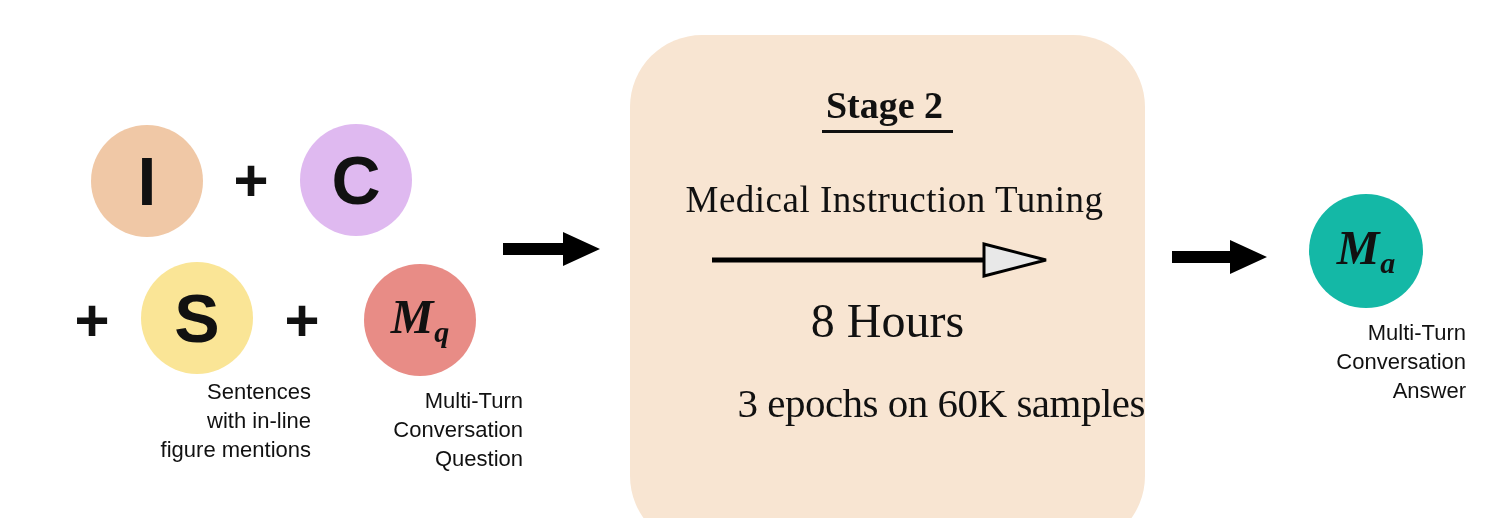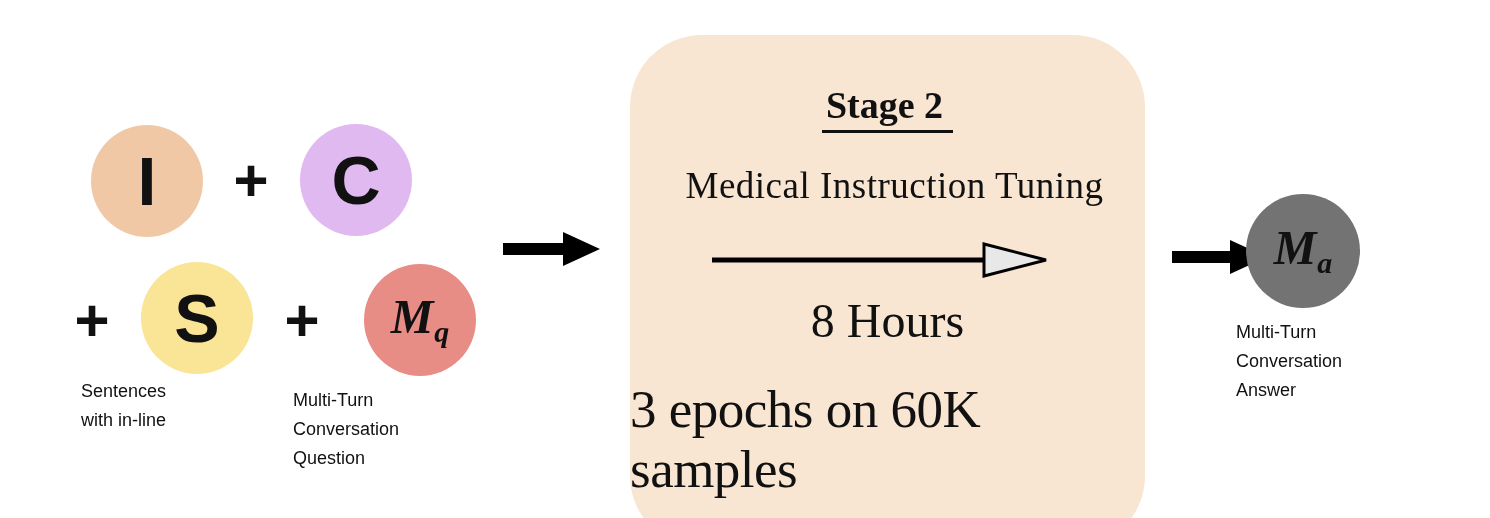--- a/index.html
+++ b/index.html
@@ -24,21 +24,21 @@
   .circle .letter {
     font-size: 68px;
     font-weight: 700;
     line-height: 1;
     color: #111111;
   }
   .circle-i  { left: 91px;  top: 125px; background: #F0C8A6; }
   .circle-c  { left: 300px; top: 124px; background: #DFB9F0; }
   .circle-s  { left: 141px; top: 262px; background: #FAE596; }
   .circle-mq { left: 364px; top: 264px; background: #E88C86; }
-  .circle-ma { left: 1246px; top: 194px; width: 114px; height: 114px; background: #737373; }
+  .circle-ma { left: 1309px; top: 194px; width: 114px; height: 114px; background: #14b8a6; }
   .m-symbol {
     font-family: "Liberation Serif", serif;
     font-style: italic;
     font-weight: 700;
     font-size: 48px;
     line-height: 1;
     color: #111111;
   }
   .m-symbol sub {
     font-size: 30px;
@@ -53,22 +53,22 @@
     font-weight: 700;
     line-height: 1;
     color: #111111;
   }
   .plus-1 { left: 251px; top: 181px; }
   .plus-2 { left: 92px;  top: 321px; }
   .plus-3 { left: 302px; top: 321px; }
   .caption {
     position: absolute;
     width: 230px;
-    text-align: left;
-    font-size: 18px;
+    text-align: right;
+    font-size: 22px;
     line-height: 29px;
     color: #111111;
   }
   .caption-s  { left: 81px;   top: 377px; }
   .caption-mq { left: 293px;  top: 386px; }
   .caption-ma { left: 1236px; top: 318px; }
   .flow-arrow { position: absolute; }
   .flow-arrow-1 { left: 503px;  top: 230px; }
   .flow-arrow-2 { left: 1172px; top: 238px; }
   .stage-box {
@@ -90,21 +90,21 @@
   .stage-title {
     display: inline-block;
     font-size: 38px;
     font-weight: 700;
     border-bottom: 3px solid #111111;
     padding: 0 10px 3px 4px;
   }
   .stage-heading {
     position: absolute;
     left: 0; right: 0;
-    top: 129px;
+    top: 143px;
     text-align: center;
     font-size: 37px;
     font-weight: 500;
     letter-spacing: 0.5px;
     padding-left: 14px;
   }
   .stage-progress-arrow {
     position: absolute;
     left: 80px;
     top: 205px;
@@ -114,22 +114,22 @@
     left: 0; right: 0;
     top: 258px;
     text-align: center;
     font-size: 48px;
     font-weight: 500;
   }
   .stage-detail {
     position: absolute;
     left: 0; right: 0;
     top: 344px;
-    text-align: left;
-    font-size: 53px;
+    text-align: right;
+    font-size: 41px;
     font-weight: 500;
     letter-spacing: -0.5px;
   }
 </style>
 </head>
 <body>
 
 <div class="canvas">
 
   <div class="circle circle-i">
@@ -150,20 +150,21 @@
 
   <div class="plus plus-3">+</div>
 
   <div class="circle circle-mq">
     <span class="m-symbol"><span>M</span><sub>q</sub></span>
   </div>
 
   <div class="caption caption-s">
     <div>Sentences</div>
     <div>with in-line</div>
+    <div>figure mentions</div>
   </div>
 
   <div class="caption caption-mq">
     <div>Multi-Turn</div>
     <div>Conversation</div>
     <div>Question</div>
   </div>
 
   <svg class="flow-arrow flow-arrow-1" width="97" height="38" viewBox="0 0 97 38">
     <path d="M0 13 H60 V2 L97 19 L60 36 V25 H0 Z" fill="#000000"></path>

